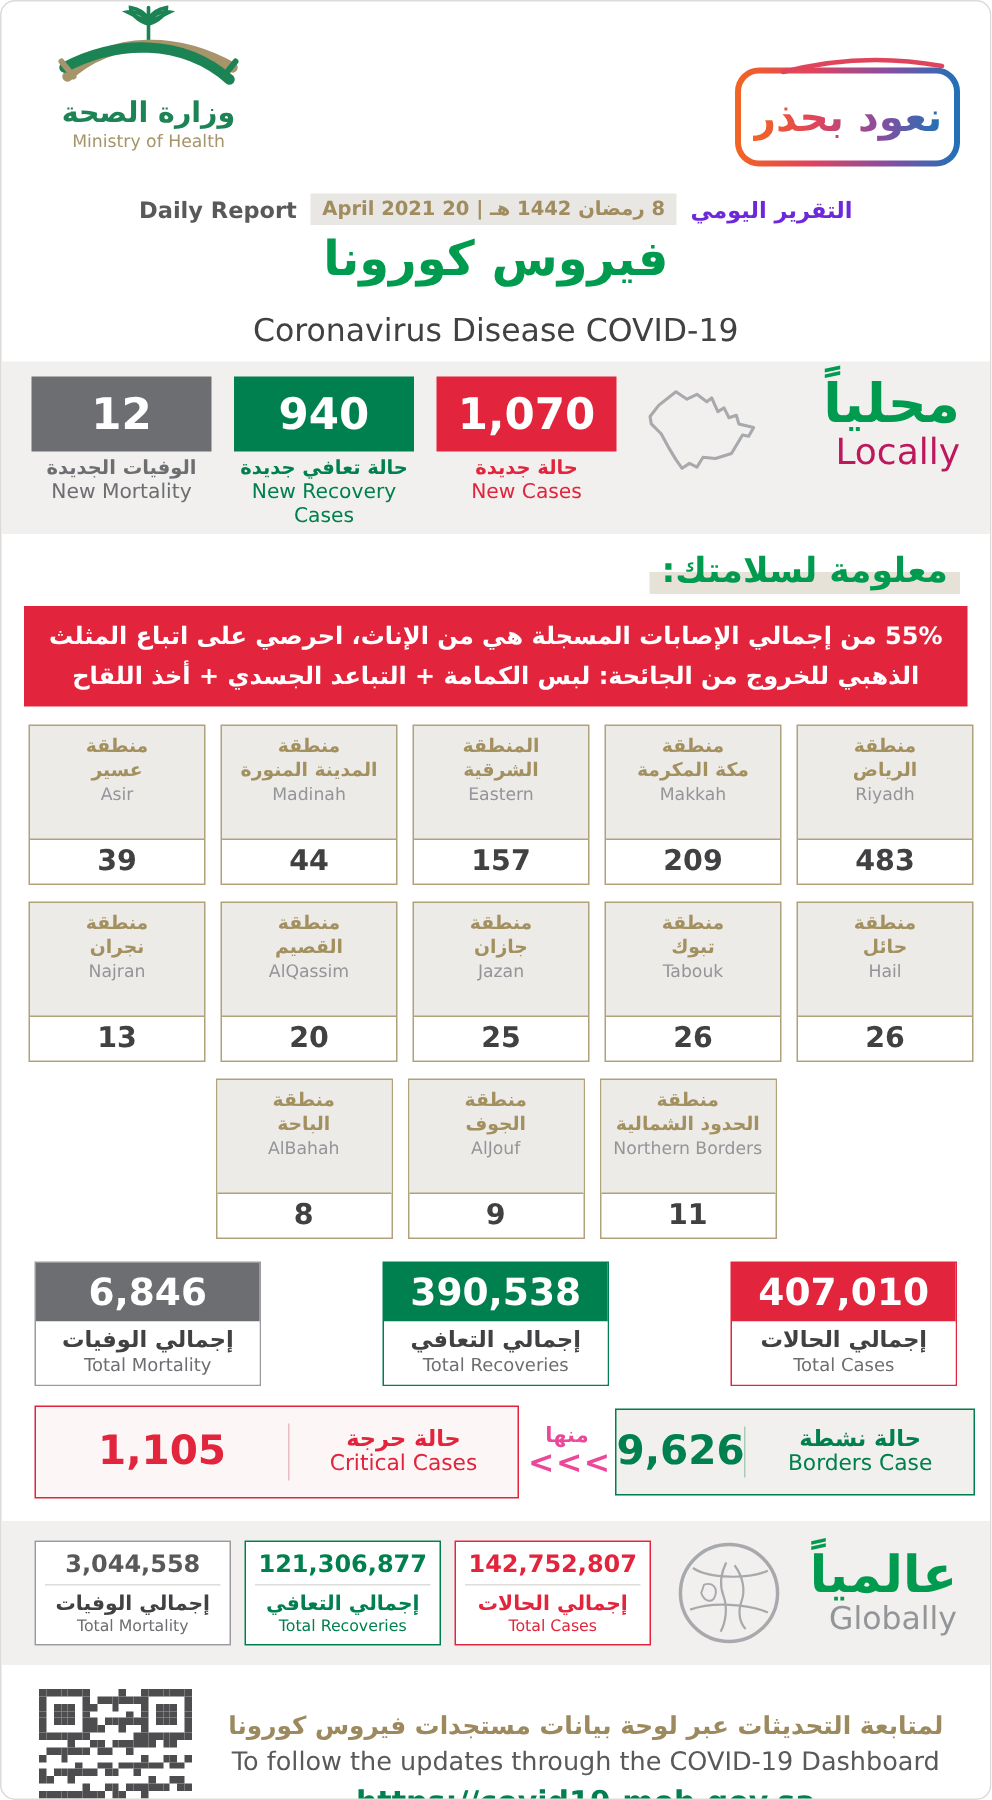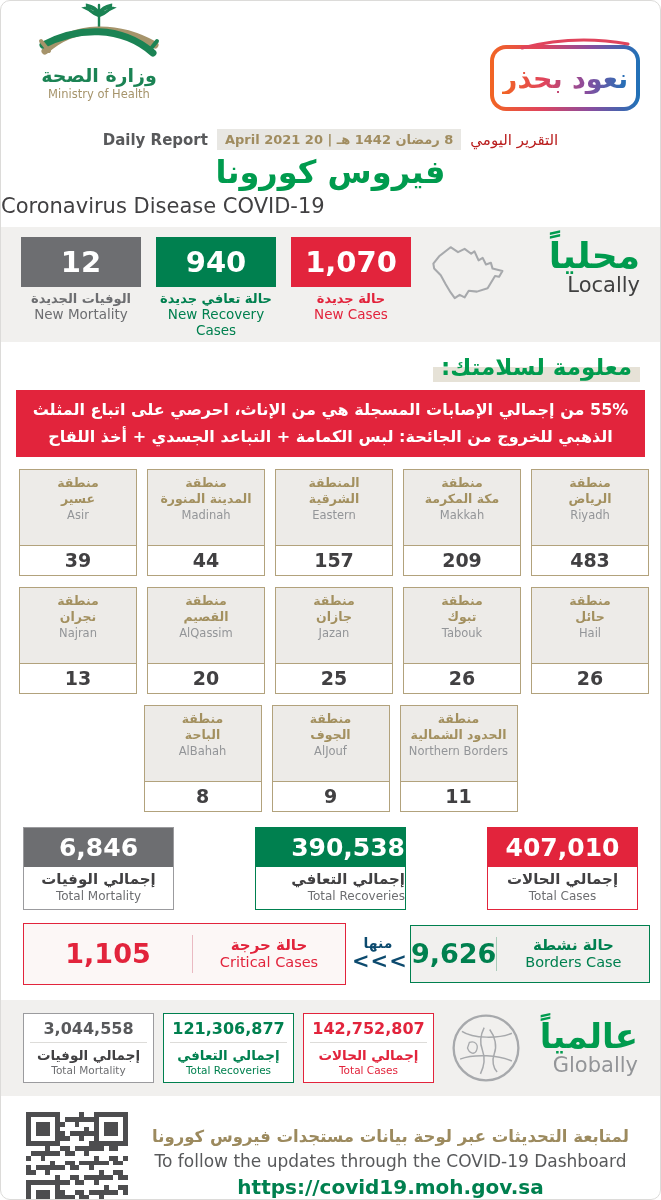--- a/index.html
+++ b/index.html
@@ -14,37 +14,37 @@
   .badge{position:absolute;right:20px;top:44px;width:150px;height:66px;border-radius:16px;
          background:linear-gradient(90deg,#f26522,#e0445c,#8a4d9e,#1e72b8);padding:4px;box-sizing:border-box;}
   .badge-inner{width:100%;height:100%;background:#fff;border-radius:12px;display:flex;align-items:center;justify-content:center;position:relative;}
   .badge-text{font-size:27px;font-weight:bold;background:linear-gradient(90deg,#f26522,#e0445c,#8a4d9e,#1e72b8);
               -webkit-background-clip:text;background-clip:text;color:transparent;}
   .badge-swoosh{position:absolute;top:-13px;right:6px;}
 
   .report-line{display:flex;justify-content:center;align-items:center;gap:9px;margin-top:0;}
   .report-en{color:#58595b;font-size:15px;font-weight:600;}
   .date-box{background:#e8e7e3;color:#a08c5f;font-size:13px;padding:3px 8px;font-weight:600;}
-  .report-ar{color:#b91c1c;font-size:15px;font-weight:normal;}
+  .report-ar{color:#6d28d9;font-size:15px;font-weight:bold;}
   .title-ar{text-align:center;color:#009b4e;font-size:32px;font-weight:bold;margin-top:5px;line-height:1.1;}
-  .title-en{text-align:left;color:#414042;font-size:21px;margin-top:4px;}
+  .title-en{text-align:center;color:#414042;font-size:21px;margin-top:18px;}
 
   
   .band{background:#f1f0ee;}
   .locally-band{margin-top:9px;height:115px;display:flex;align-items:flex-start;padding:10px 20px 0;box-sizing:border-box;gap:15px;}
   .stat{width:120px;text-align:center;flex:0 0 auto;}
   .stat-num{height:50px;display:flex;align-items:center;justify-content:center;color:#fff;font-size:29px;font-weight:bold;}
   .stat-ar{font-size:13px;font-weight:bold;margin-top:4px;}
   .stat-en{font-size:13.5px;margin-top:0;}
   .bg-gray{background:#6d6e71;} .bg-green{background:#00804f;} .bg-red{background:#e2243c;}
   .c-gray{color:#6d6e71;} .c-green{color:#00804f;} .c-red{color:#e2243c;}
   .ksa-map{flex:0 0 auto;margin-top:2px;}
   .locally-label{margin-left:auto;text-align:right;padding-top:0;}
   .locally-ar{color:#009b4e;font-size:36px;font-weight:bold;line-height:1.05;}
-  .locally-en{color:#404040;font-size:21px;margin-top:-2px;}
+  .locally-en{color:#be185d;font-size:24px;margin-top:-2px;}
 
   
   .safety-head{text-align:right;padding:12px 20px 0;direction:rtl;}
   .safety-head span{display:inline-block;color:#009b4e;font-size:23px;font-weight:bold;padding:0 8px 2px;
     background:linear-gradient(to top,#e6e2d7 52%,rgba(255,255,255,0) 52%);}
   .banner{margin:8px 15px 0;background:#e2243c;color:#fff;direction:rtl;text-align:center;
           font-weight:bold;font-size:16px;line-height:1.65;padding:7px 16px;}
 
   
   .regions{padding:12px 18px 0;}
@@ -56,34 +56,34 @@
   .r-en{color:#939598;font-size:11.5px;margin-top:1px;direction:ltr;}
   .r-val{color:#414042;font-weight:bold;font-size:19px;padding:3px 0 4px;}
 
   
   .totals{display:flex;justify-content:space-between;padding:4px 22px 0;}
   .tbox{width:151px;text-align:center;box-sizing:border-box;}
   .tbox .t-num{color:#fff;font-size:25px;font-weight:bold;padding:5px 0;}
   .tbox .t-body{padding:3px 0 6px;background:#fff;}
   .t-ar{font-size:15px;font-weight:bold;color:#414042;direction:rtl;}
   .t-en{font-size:12px;color:#6d6e71;margin-top:1px;}
-  .b-gray{border:1px solid #9b9b9e;} .b-green{border:1px solid #00804f;text-align:right;} .b-red{border:1px solid #e2243c;}
+  .b-gray{border:1px solid #9b9b9e;} .b-green{border:1px solid #00804f;} .b-red{border:1px solid #e2243c;}
 
   
   .status-row{display:flex;align-items:center;padding:13px 22px 0;gap:6px;}
   .sbox{display:flex;align-items:center;box-sizing:border-box;}
   .critical-box{flex:0 0 323px;height:62px;background:#fcf7f6;border:1px solid #e2243c;}
   .active-box{flex:1;height:58px;background:#f1f0ee;border:1px solid #00804f;}
   .s-num{flex:1;text-align:center;font-size:27px;font-weight:bold;}
   .s-div{width:1px;height:62%;}
   .s-div.red{background:#eabac2;} .s-div.green{background:#aacbb9;}
   .s-label{width:152px;text-align:center;line-height:1.2;}
   .s-label .ar{font-size:15px;font-weight:bold;direction:rtl;}
   .s-label .en{font-size:14.5px;}
-  .minha{width:52px;text-align:center;color:#0c4a6e;flex:0 0 auto;}
+  .minha{width:52px;text-align:center;color:#ec4899;flex:0 0 auto;}
   .minha .w{font-size:14px;font-weight:bold;}
   .minha .a{font-size:21px;font-weight:bold;letter-spacing:1px;direction:ltr;line-height:1;}
 
   
   .global-band{margin-top:15px;height:96px;display:flex;align-items:center;padding:0 22px;box-sizing:border-box;gap:9px;}
   .gbox{width:131px;flex:0 0 auto;background:#fff;text-align:center;padding:5px 2px 6px;box-sizing:border-box;}
   .g-num{font-size:16px;font-weight:bold;padding-bottom:4px;border-bottom:1px solid #dddcd9;margin:0 4px 4px;}
   .g-ar{font-size:13.5px;font-weight:bold;direction:rtl;}
   .g-en{font-size:10.5px;margin-top:1px;}
   .globe{flex:0 0 auto;margin-left:6px;}

